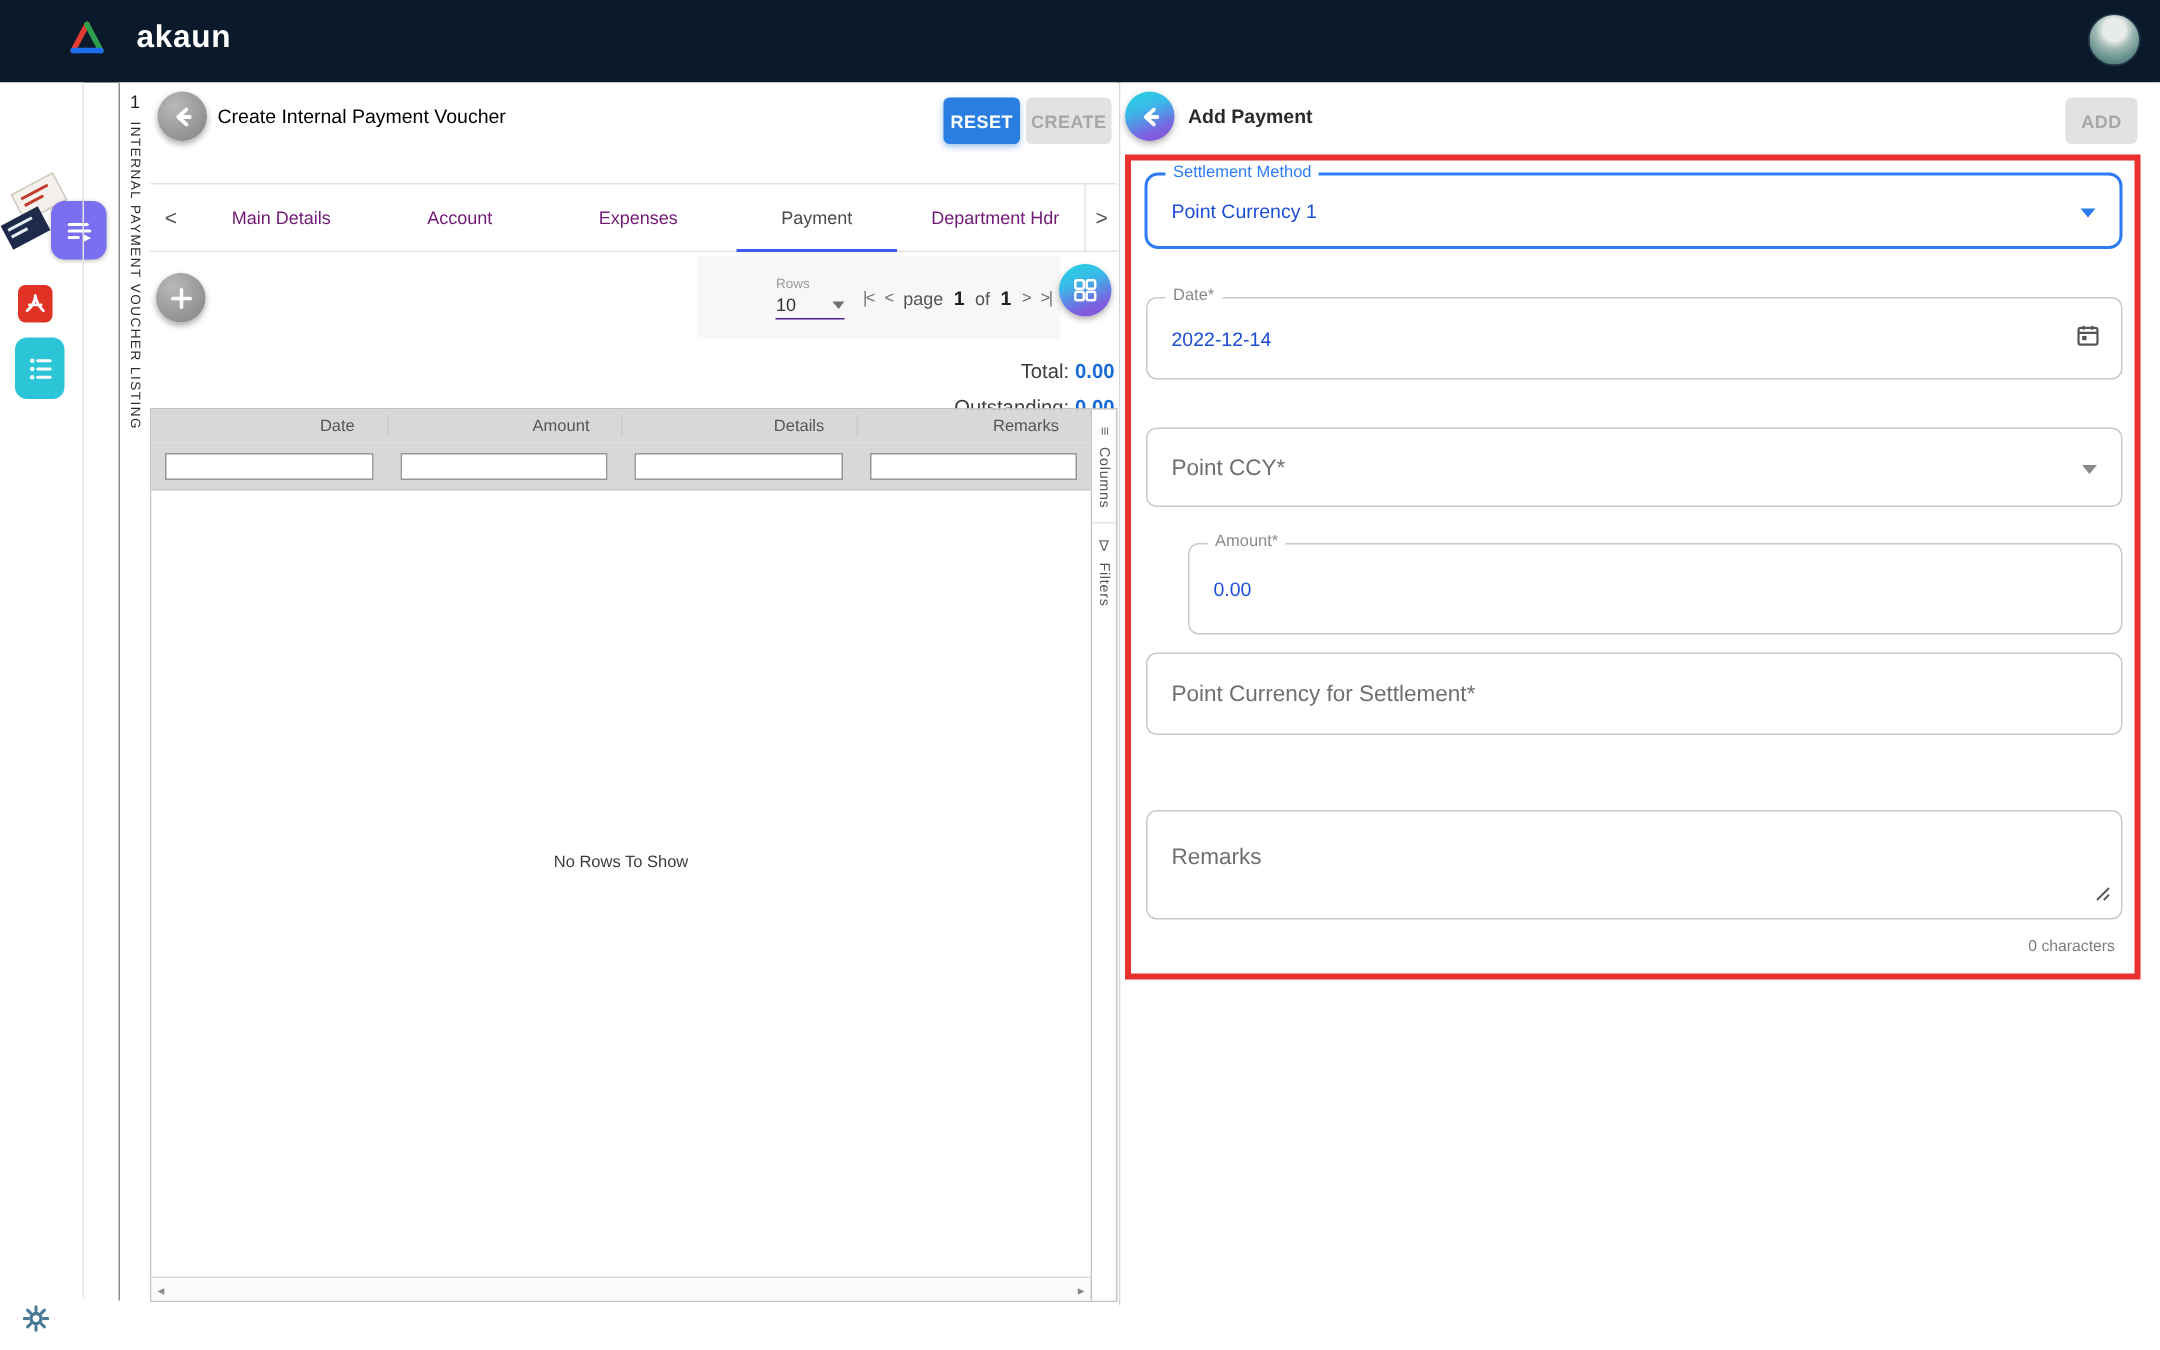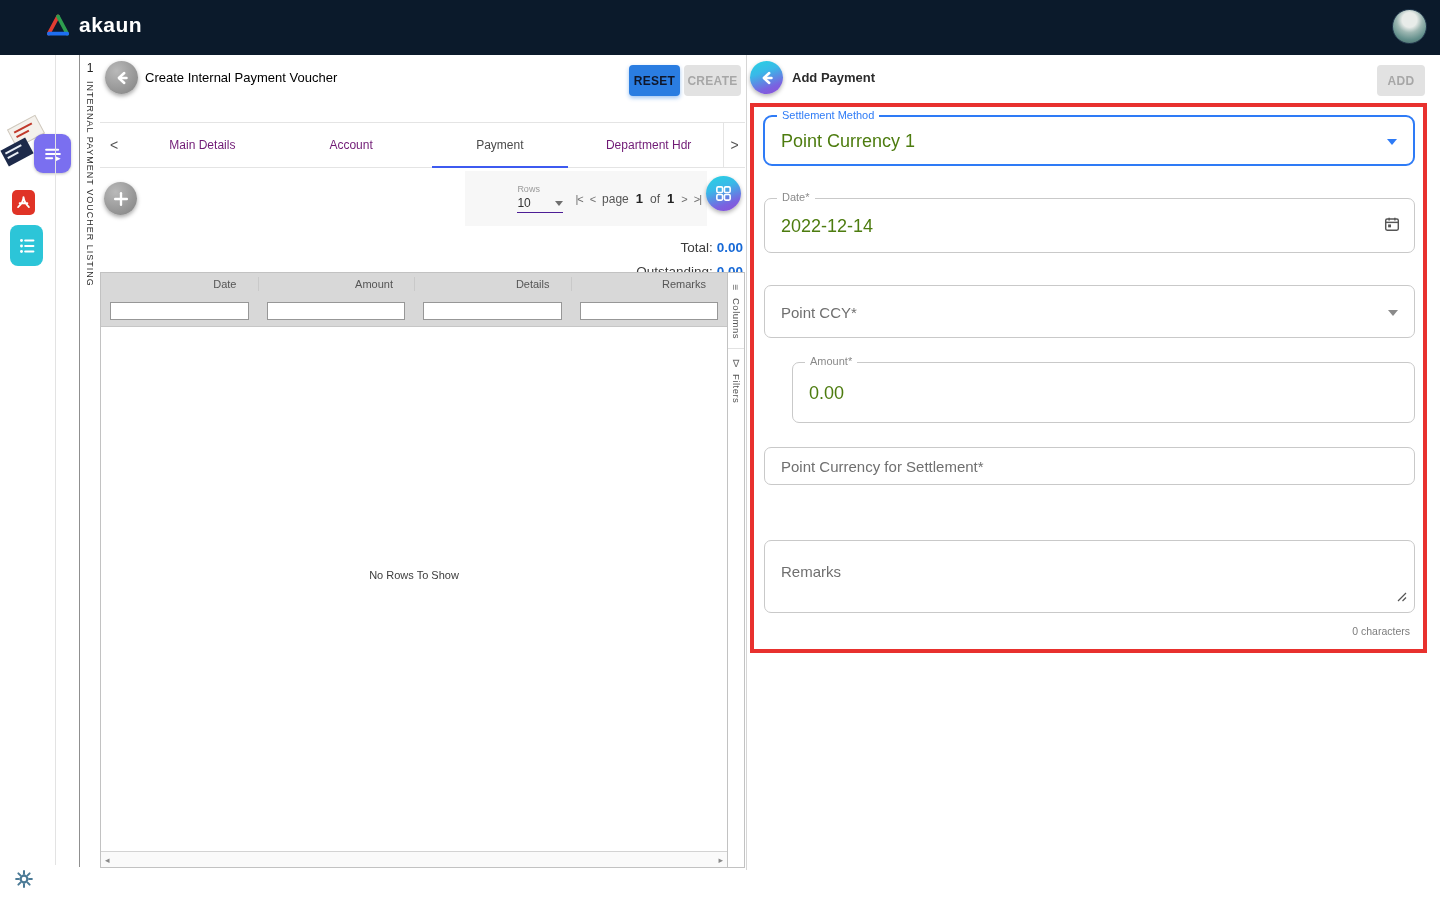--- a/index.html
+++ b/index.html
@@ -1,21 +1,21 @@
 <!DOCTYPE html>
 <html><head>
 <meta charset="utf-8">
 <style>
   * { margin:0; padding:0; box-sizing:border-box; }
   html,body { width:1440px; height:900px; overflow:hidden; background:#fff;
     font-family:"Liberation Sans", sans-serif; color:#333; }
 
   
   .topbar { position:absolute; left:0; top:0; width:1440px; height:55px; background:#0b1a2b; }
-  .logo { position:absolute; left:45px; top:13px; display:flex; align-items:center; gap:8px; }
+  .logo { position:absolute; left:45px; top:13px; display:flex; align-items:center; gap:20px; }
   .logo-text { color:#fff; font-size:21px; font-weight:700; letter-spacing:.5px; }
   .avatar { position:absolute; right:13px; top:9px; width:35px; height:35px; border-radius:50%;
     background:radial-gradient(circle at 50% 30%, #e8ece9 0 26%, #9db7b2 45%, #64908c 70%, #42615f 100%);
     border:1px solid #23384d; }
 
   
   .rail { position:absolute; left:0; top:55px; width:55px; height:845px; background:#fff; }
   .vline-rail { position:absolute; left:55px; top:55px; width:1px; height:810px; background:#e3e3e3; }
   .voucher-img { position:absolute; left:1px; top:62px; width:54px; height:60px; }
   .vi-paper { position:absolute; left:9px; top:4px; width:32px; height:21px; background:#f4f1ec;
@@ -41,21 +41,21 @@
 
   .vline-mid { position:absolute; left:746px; top:55px; width:1px; height:815px; background:#d6d6d6; }
   .vline-right { position:absolute; left:1437px; top:55px; width:1px; height:845px; background:#e6e6e6; }
 
   
   .circle-btn { border-radius:50%; display:flex; align-items:center; justify-content:center; cursor:pointer; }
   .circle-gray { background:radial-gradient(circle at 35% 30%, #b9b9b9, #8f8f8f 75%); box-shadow:0 2px 4px rgba(0,0,0,.35); }
   .circle-grad { background:linear-gradient(160deg, #27d3e2 0%, #39b9e8 35%, #7a62e0 75%, #8e4fd6 100%); box-shadow:0 2px 4px rgba(0,0,0,.3); }
 
   .btn { border:none; border-radius:4px; font-size:12px; font-weight:700; letter-spacing:.3px; cursor:pointer; }
-  .btn-reset { background:#2a7de1; color:#0f172a; box-shadow:0 2px 4px rgba(42,125,225,.45); }
+  .btn-reset { background:#2a7de1; color:#ffffff; box-shadow:0 2px 4px rgba(42,125,225,.45); }
   .btn-disabled { background:#e2e2e2; color:#a7a7a7; cursor:default; }
 
   
   .lpanel { position:absolute; left:100px; top:55px; width:645px; height:845px; background:#fff; }
   .lp-back { position:absolute; left:5px; top:6px; width:33px; height:33px; }
   .lp-title { position:absolute; left:45px; top:15px; font-size:13px; color:#000000; }
   .lp-reset { position:absolute; right:65px; top:10px; width:51px; height:31px; }
   .lp-create { position:absolute; right:4px; top:10px; width:57px; height:31px; }
 
   .tabsbar { position:absolute; left:0; top:67px; width:645px; height:46px;
@@ -116,35 +116,35 @@
   .rp-title { position:absolute; left:45px; top:15px; font-size:13px; font-weight:700; color:#2b2b2b; }
   .rp-add { position:absolute; right:15px; top:10px; width:48px; height:31px; }
 
   .redbox { position:absolute; left:3px; top:48px; width:677px; height:550px;
     border:4px solid #e8312e; background:#fff; }
   .fld { position:absolute; left:10px; right:8px; border:1px solid #c9c9c9; border-radius:7px; background:#fff; }
   .fld.focused { border:2px solid #2e7bf6; border-radius:9px; left:9px; }
   .nlabel { position:absolute; top:-8px; left:12px; background:#fff; padding:0 5px;
     font-size:11px; color:#8a8a8a; white-space:nowrap; }
   .fld.focused .nlabel { color:#2e7bf6; }
-  .fval { position:absolute; left:16px; top:50%; transform:translateY(-50%); font-size:18px; color:#4d7c0f;text-align:right; }
+  .fval { position:absolute; left:16px; top:50%; transform:translateY(-50%); font-size:13px; color:#1d4ed8;text-align:right; }
   .fph { position:absolute; left:16px; top:50%; transform:translateY(-50%); font-size:15px; color:#6f6f6f; }
   .fld-caret { position:absolute; right:16px; top:50%; margin-top:-2px; width:0; height:0;
     border-left:5px solid transparent; border-right:5px solid transparent; border-top:6px solid #8a8a8a; }
   .fld-caret.blue { border-top-color:#2e7bf6; }
   .cal-ic { position:absolute; right:13px; top:50%; transform:translateY(-50%); }
   .rem-label { position:absolute; left:16px; top:22px; font-size:15px; color:#6f6f6f; }
   .resize-ic { position:absolute; right:7px; bottom:6px; }
   .char-count { position:absolute; right:13px; top:518px; font-size:10.5px; color:#7d7d7d; }
 
   #f-settlement { top:8px;   height:51px; }
   #f-date       { top:91px;  height:55px; }
   #f-ccy        { top:178px; height:53px; }
   #f-amount     { top:255px; height:61px;margin-left:28px; }
-  #f-pcs        { top:340px; height:38px; }
+  #f-pcs        { top:328px; height:55px; }
   #f-remarks    { top:433px; height:73px; }
 </style>
 </head>
 <body>
 
 <div class="topbar">
   <div class="logo">
     <svg width="26" height="24" viewBox="0 0 24 22">
       <line x1="12" y1="3" x2="3.5" y2="19" stroke="#e23c32" stroke-width="3.4" stroke-linecap="round"></line>
       <line x1="12" y1="3" x2="20.5" y2="19" stroke="#2e9e4f" stroke-width="3.4" stroke-linecap="round"></line>
@@ -215,20 +215,21 @@
     </svg>
   </div>
   <div class="lp-title">Create Internal Payment Voucher</div>
   <button class="btn btn-reset lp-reset">RESET</button>
   <button class="btn btn-disabled lp-create">CREATE</button>
 
   <div class="tabsbar">
     <div class="tab-chev">&lt;</div>
     <div class="tab">Main Details</div>
     <div class="tab">Account</div>
+    <div class="tab">Expenses</div>
     <div class="tab active">Payment</div>
     <div class="tab">Department Hdr</div>
     <div class="tab-chev right">&gt;</div>
   </div>
 
   <div class="toolbar">
     <div class="tb-add circle-btn circle-gray">
       <svg width="18" height="18" viewBox="0 0 20 20">
         <line x1="10" y1="3.5" x2="10" y2="16.5" stroke="#fff" stroke-width="2.6" stroke-linecap="round"></line>
         <line x1="3.5" y1="10" x2="16.5" y2="10" stroke="#fff" stroke-width="2.6" stroke-linecap="round"></line>

